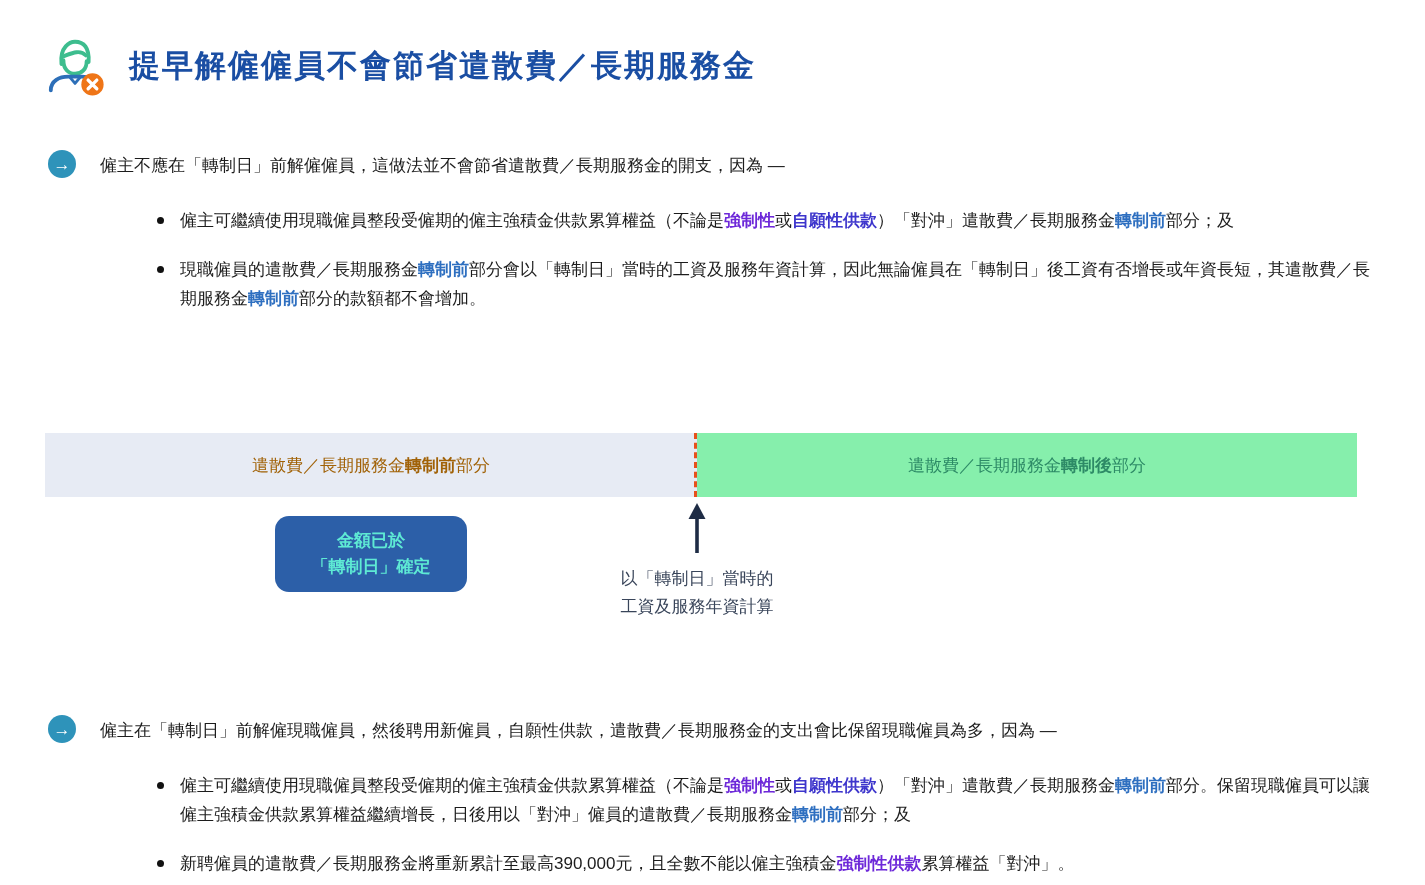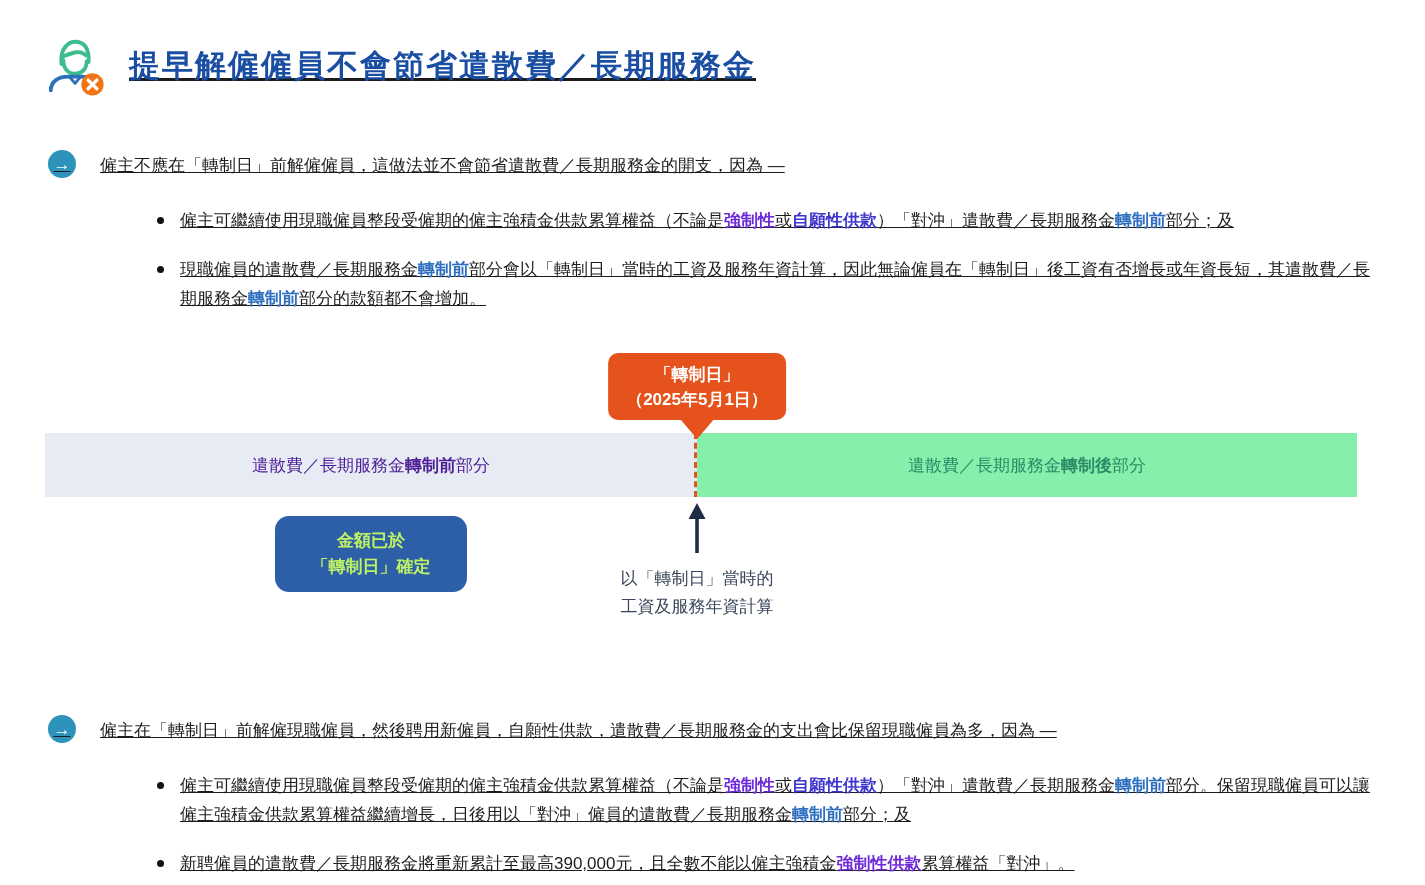--- a/index.html
+++ b/index.html
@@ -3,21 +3,21 @@
 <meta charset="utf-8">
 <style>
   * { margin:0; padding:0; box-sizing:border-box; }
   html,body { background:#ffffff; }
   body {
     font-family:"Liberation Sans","DejaVu Sans",sans-serif;
     color:#1c1c1c;
     width:1425px; height:885px;
     position:relative; overflow:hidden;
   }
-  .page { position:relative; width:1425px; height:721px; padding:35px 45px 0 45px;text-decoration:underline; }
+  .page { position:relative; width:1425px; height:721px; padding:35px 45px 0 45px; }
 
   
   .header { display:flex; align-items:center; gap:22px; }
   .header-icon { width:62px; height:62px; flex:0 0 auto; }
   .page-title { font-size:31px; font-weight:700; color:#1a4ea3; letter-spacing:2px; }
 
   
   .intro-row { display:flex; align-items:flex-start; gap:24px; margin-left:3px; }
   .sec1 .intro-row { margin-top:52px; }
   .sec2 .intro-row { margin-top:0; }
@@ -52,29 +52,29 @@
   }
   .callout::after {
     content:""; position:absolute; left:50%; transform:translateX(-50%);
     bottom:-19px; width:0; height:0;
     border-left:17px solid transparent; border-right:17px solid transparent;
     border-top:20px solid #e6521b;
   }
   .band { position:absolute; top:80px; left:0; width:1312px; height:64px; display:flex; }
   .band-left  { width:652px; height:64px; background:#e7ebf4; display:flex; align-items:center; justify-content:center; }
   .band-right { width:660px; height:64px; background:#86efac; display:flex; align-items:center; justify-content:center; }
-  .band-left  .band-label { color:#4c1d95; font-size:17px; }
+  .band-left  .band-label { color:#a16207; font-size:17px; }
   .band-right .band-label { color:#2d8a66; font-size:17px; }
   .dashed-line {
     position:absolute; left:649px; top:80px; height:64px; width:0;
     border-left:3px dashed #e6521b; z-index:2;
   }
   .amount-box {
     position:absolute; left:230px; top:163px; width:192px; height:76px;
-    background:#2c5fa8; border-radius:14px; color:#bef264; font-weight:700;
+    background:#2c5fa8; border-radius:14px; color:#5eead4; font-weight:700;
     font-size:17px; line-height:26px; display:flex; flex-direction:column;
     align-items:center; justify-content:center; text-align:center;
   }
   .up-arrow { position:absolute; left:652px; top:150px; transform:translateX(-50%); }
   .arrow-caption {
     position:absolute; left:652px; top:212px; transform:translateX(-50%);
     text-align:center; font-size:17px; line-height:28px; color:#39455a;
     white-space:nowrap;
   }
 
@@ -115,24 +115,20 @@
       </div>
       <div class="bullet">
         <span class="dot"></span>
         <div class="bullet-text"><span class="seg-normal">現職僱員的遣散費／長期服務金</span><span class="seg-blue">轉制前</span><span class="seg-normal">部分會以「轉制日」當時的工資及服務年資計算，因此無論僱員在「轉制日」後工資有否增長或年資長短，其遣散費／長期服務金</span><span class="seg-blue">轉制前</span><span class="seg-normal">部分的款額都不會增加。</span></div>
       </div>
     </div>
   </div>
 
   <div class="diagram">
 
-    <div class="callout">
-      <div>「轉制日」</div>
-      <div>（2025年5月1日）</div>
-    </div>
 
     <div class="band">
       <div class="band-left">
         <span class="band-label"><span class="seg-normal">遣散費／長期服務金</span><span class="seg-bold">轉制前</span><span class="seg-normal">部分</span></span>
       </div>
       <div class="band-right">
         <span class="band-label"><span class="seg-normal">遣散費／長期服務金</span><span class="seg-bold">轉制後</span><span class="seg-normal">部分</span></span>
       </div>
     </div>
 

